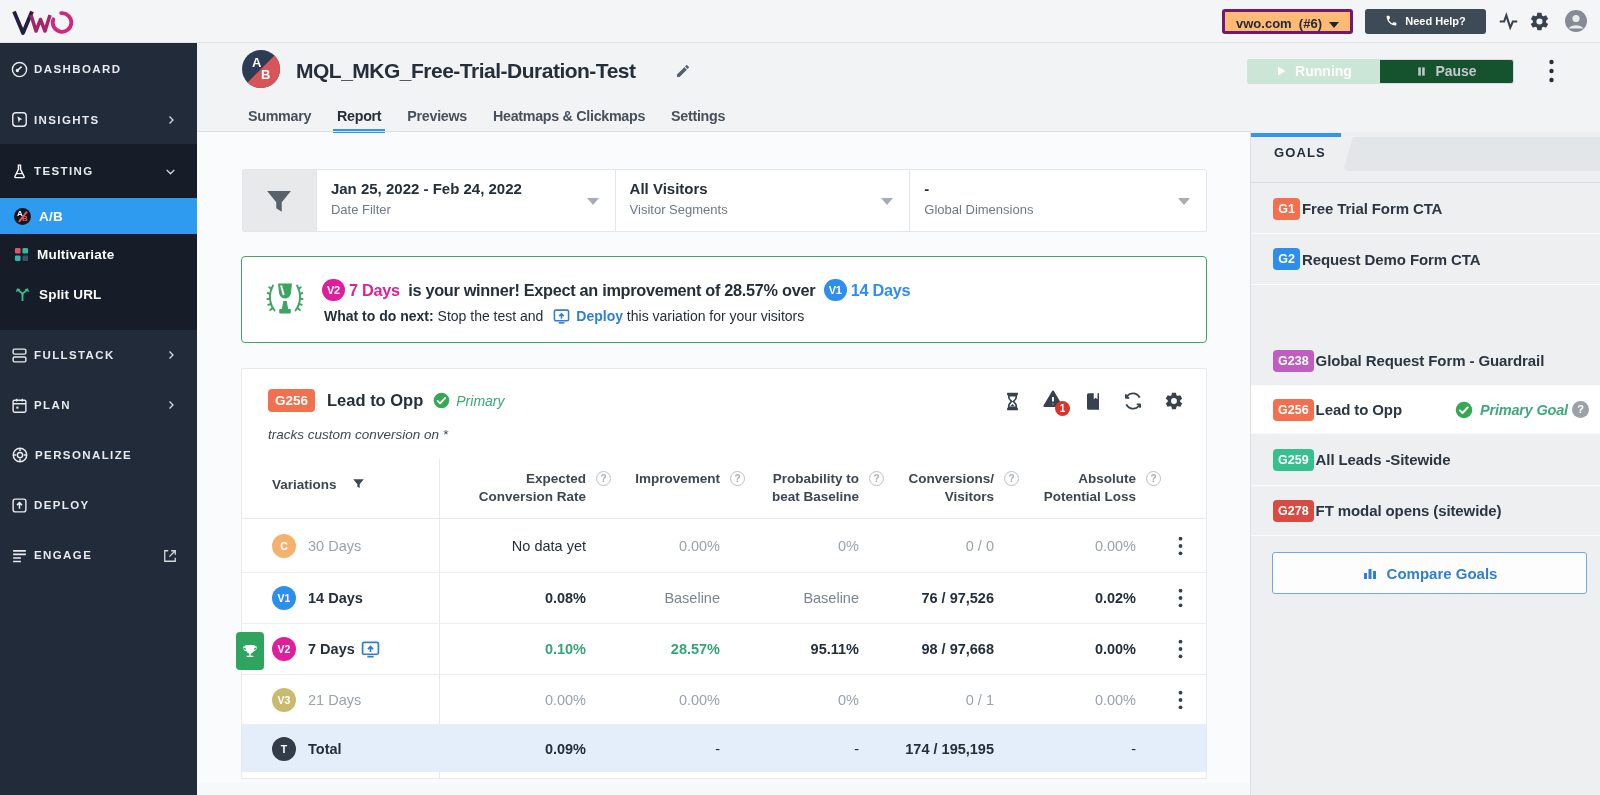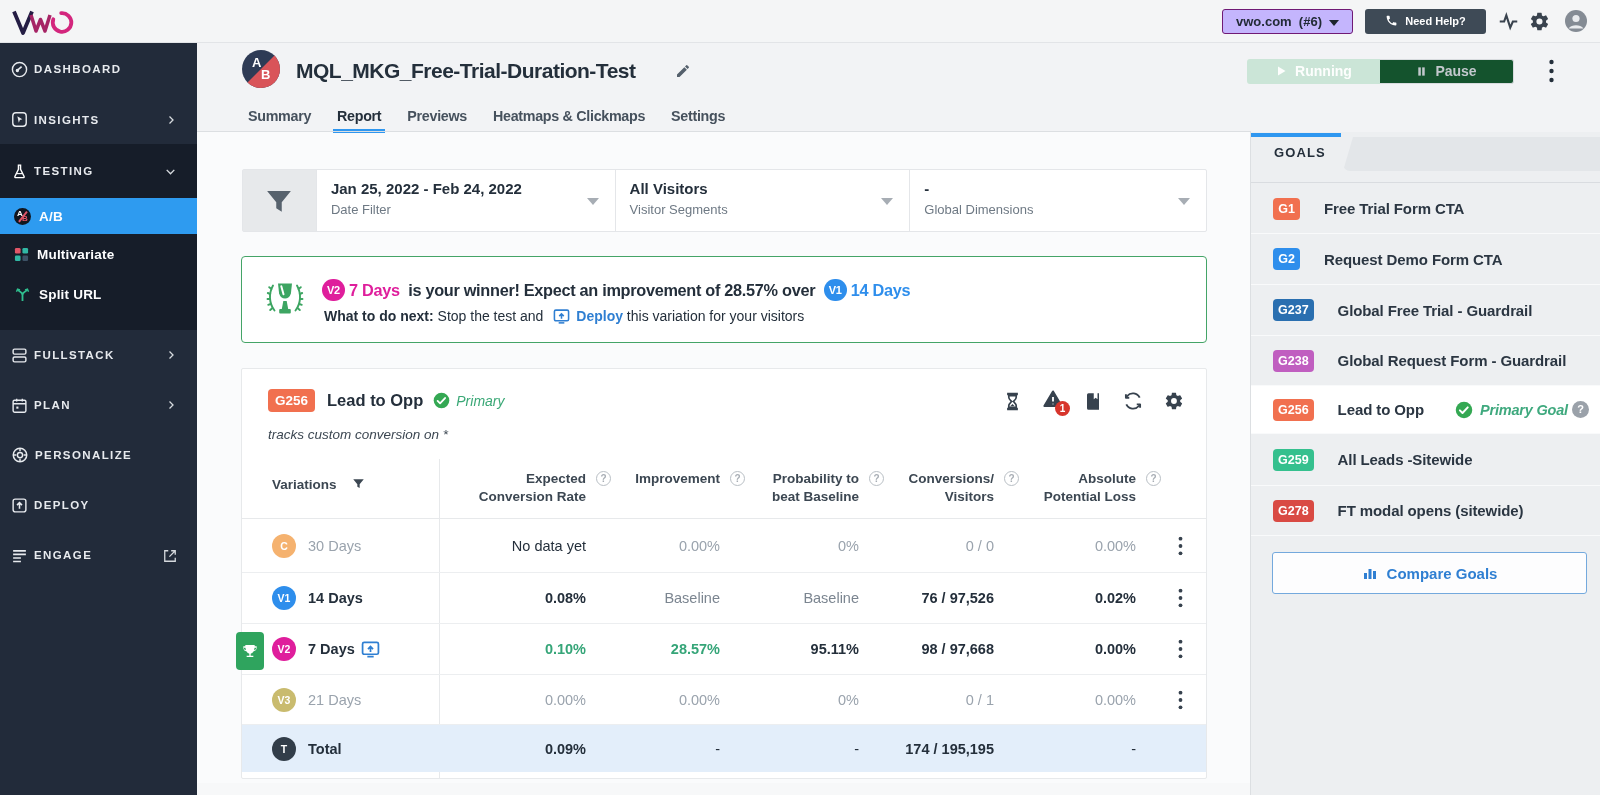--- a/index.html
+++ b/index.html
@@ -2,21 +2,21 @@
 <html><head>
 <meta charset="utf-8">
 <style>
 * { margin:0; padding:0; box-sizing:border-box; }
 html,body { width:1600px; height:795px; overflow:hidden; font-family:"Liberation Sans", sans-serif; }
 body { position:relative; background:#f7f8f9; }
 
 
 #topbar { position:absolute; left:0; top:0; width:1600px; height:43px; background:#f4f5f6; border-bottom:1px solid #e2e4e7; z-index:30; }
 #logo { position:absolute; left:13px; top:8px; }
-.tb-sel { position:absolute; left:1222px; top:9px; width:131px; height:25px; background:#c4b5fd; border:1px solid #701a75; border-radius:3px; font-size:13px; font-weight:bold; color:#222b36; text-align:center; line-height:23px; }
+.tb-sel { position:absolute; left:1222px; top:9px; width:131px; height:25px; background:#fdba74; border:3px solid #701a75; border-radius:3px; font-size:13px; font-weight:bold; color:#222b36; text-align:center; line-height:23px; }
 .tb-sel .car { display:inline-block; width:0; height:0; border-left:5px solid transparent; border-right:5px solid transparent; border-top:6px solid #1d242d; margin-left:7px; vertical-align:middle; }
 .tb-help { position:absolute; left:1365px; top:9px; width:121px; height:25px; background:#3e4a56; border-radius:3px; color:#fff; font-size:11px; font-weight:bold; text-align:center; line-height:25px; }
 .tb-ic { position:absolute; top:11px; color:#39434e; }
 
 
 #sidebar { position:absolute; left:0; top:43px; width:197px; height:752px; background:#222b3a; color:#e7eaee; z-index:20; }
 .sb-item { position:relative; height:50px; display:flex; align-items:center; padding-left:11px; font-size:11.5px; font-weight:bold; letter-spacing:1.4px; color:#e7eaee; }
 .sb-item svg { margin-right:6px; flex:none; }
 .sb-chev { position:absolute; right:14px; top:50%; margin-top:-6px; }
 #sb-testing-wrap { background:#161d29; }
@@ -85,21 +85,21 @@
 
 
 #rightpanel { position:absolute; left:1250px; top:132px; width:350px; height:663px; background:#edeff1; border-left:1px solid #dcdfe2; z-index:10; }
 #goals-tab { position:absolute; left:0; top:0; width:349px; height:51px; background:#edeff1; }
 #goals-tab .bluebar { position:absolute; left:0; top:1px; width:90px; height:4px; background:#2f97f0; }
 #goals-tab .darkpart { position:absolute; left:92px; top:5px; right:0; height:34px; background:#e3e6e9; clip-path:polygon(10px 0, 100% 0, 100% 100%, 0 100%); border-radius:0 0 0 7px; }
 #goals-tab .lbl { position:absolute; left:23px; top:13px; font-size:13px; font-weight:bold; letter-spacing:1.1px; color:#242f3b; }
 #goals-tab .sep { position:absolute; left:0; top:50px; width:349px; height:1px; background:#d9dce0; }
 .goalrow { position:absolute; left:0; width:349px; background:#edeff1; border-bottom:1.5px solid #f9fafb; display:flex; align-items:center; padding-left:22px; }
 .goalrow.activeg { background:#fff; }
-.gb { display:inline-block; color:#fff; font-size:12.5px; font-weight:bold; border-radius:4px; padding:4px 5px; margin-right:24px; min-width:27px; text-align:center; }
+.gb { display:inline-block; color:#fff; font-size:12.5px; font-weight:bold; border-radius:4px; padding:4px 5px; margin-right:2px; min-width:27px; text-align:center; }
 .gname { font-size:15px; font-weight:bold; color:#2b3642; letter-spacing:-0.1px; }
 #compare { position:absolute; left:21px; top:420px; width:315px; height:42px; background:#fdfdfe; border:1px solid #74a9dd; border-radius:3px; color:#2f7fd2; font-size:15px; font-weight:bold; display:flex; align-items:center; justify-content:center; }
 </style>
 </head>
 <body>
 
 <div id="topbar">
   <svg id="logo" width="68" height="30" viewBox="0 0 68 30" style="left:12px; top:9px;">
     <path d="M2 2.5 L11 24 L20 2.5" fill="none" stroke="#241d44" stroke-width="3.8" stroke-linejoin="round"></path>
     <path d="M19 6 L24 22 L28.5 10.5 L33 22 L38 6" fill="none" stroke="#a62465" stroke-width="3.5" stroke-linejoin="round"></path>
@@ -457,24 +457,20 @@
     <div class="sep"></div>
   </div>
   <div class="goalrow" style="top:52px; height:50px;">
       <span class="gb" style="background:#f1704f;">G1</span>
       <span class="gname">Free Trial Form CTA</span>
     </div>
   <div class="goalrow" style="top:102px; height:51px;">
       <span class="gb" style="background:#2e8eec;">G2</span>
       <span class="gname">Request Demo Form CTA</span>
     </div>
-  <div class="goalrow" style="top:153px; height:51px;">
-      <span class="gb" style="background:#2a6fb0;">G237</span>
-      <span class="gname">Global Free Trial - Guardrail</span>
-    </div>
   <div class="goalrow" style="top:204px; height:50px;">
       <span class="gb" style="background:#c05ec0;">G238</span>
       <span class="gname">Global Request Form - Guardrail</span>
     </div>
   <div class="goalrow activeg" style="top:254px; height:48px;">
     <span class="gb" style="background:#f1704f;">G256</span>
       <span class="gname">Lead to Opp</span>
     <svg style="position:absolute; left:204px;" width="18" height="18" viewBox="0 0 24 24">
         <circle cx="12" cy="12" r="11" fill="#34a853"></circle>
         <path d="M6.5 12.5 L10 16 L17 8.5" stroke="#fff" stroke-width="2.6" fill="none" stroke-linecap="round" stroke-linejoin="round"></path>

